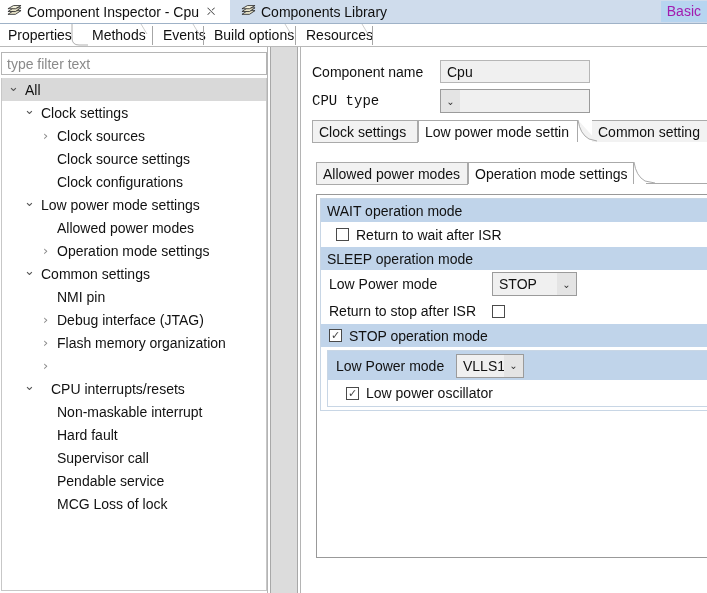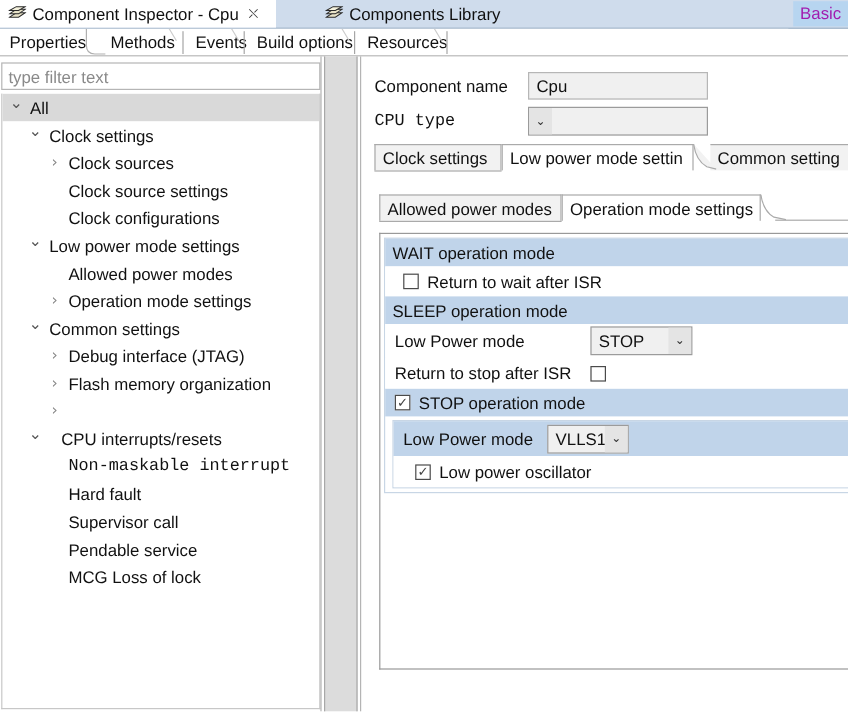--- a/index.html
+++ b/index.html
@@ -206,21 +206,21 @@
         <g stroke="#2b2b2b" stroke-width="0.9" fill="#e8e3c8">
           <path d="M1,10 L7,6 L15,6 L9,10 Z"></path>
           <path d="M1,7 L7,3 L15,3 L9,7 Z"></path>
           <path d="M1,4 L7,0.6 L15,0.6 L9,4 Z" fill="#f5f2dd"></path>
         </g>
       </svg>
       <span class="vt-label">Component Inspector - Cpu</span>
       <span class="close-x">⛌</span>
     </div>
 
-    <div class="viewtab inactive" style="left:234px; width:190px;justify-content:flex-end;">
+    <div class="viewtab inactive" style="left:234px; width:190px;">
       <svg class="stack-icon" viewBox="0 0 16 15">
         <g stroke="#2b2b2b" stroke-width="0.9" fill="#e8e3c8">
           <path d="M1,10 L7,6 L15,6 L9,10 Z"></path>
           <path d="M1,7 L7,3 L15,3 L9,7 Z"></path>
           <path d="M1,4 L7,0.6 L15,0.6 L9,4 Z" fill="#f5f2dd"></path>
         </g>
       </svg>
       <span class="vt-label">Components Library</span>
     </div>
 
@@ -302,41 +302,46 @@
         <span class="twist" style="font-size: 13px; color: rgb(138, 138, 138);">›</span>
         <span style="margin-left: 4px;">Operation mode settings</span>
       </div>
       <div class="trow">
         <span style="width: 20px; flex: 0 0 20px;"></span>
         <span class="twist" style="font-size: 13px; position: relative; top: -3px;">⌄</span>
         <span style="margin-left: 4px;">Common settings</span>
       </div>
       <div class="trow">
         <span style="width: 36px; flex: 0 0 36px;"></span>
+        <span class="twist none"></span>
+        <span style="margin-left: 4px;">NMI pin</span>
+      </div>
+      <div class="trow">
+        <span style="width: 36px; flex: 0 0 36px;"></span>
         <span class="twist" style="font-size: 13px; color: rgb(138, 138, 138);">›</span>
         <span style="margin-left: 4px;">Debug interface (JTAG)</span>
       </div>
       <div class="trow">
         <span style="width: 36px; flex: 0 0 36px;"></span>
         <span class="twist" style="font-size: 13px; color: rgb(138, 138, 138);">›</span>
         <span style="margin-left: 4px;">Flash memory organization</span>
       </div>
       <div class="trow">
         <span style="width: 36px; flex: 0 0 36px;"></span>
         <span class="twist" style="font-size: 13px; color: rgb(138, 138, 138);">›</span>
       </div>
       <div class="trow">
         <span style="width: 20px; flex: 0 0 20px;"></span>
         <span class="twist" style="font-size: 13px; position: relative; top: -3px;">⌄</span>
         <span style="margin-left: 14px;">CPU interrupts/resets</span>
       </div>
       <div class="trow">
         <span style="width: 36px; flex: 0 0 36px;"></span>
         <span class="twist none"></span>
-        <span style="margin-left: 4px; font-family: Liberation Mono, monospace;">Non-maskable interrupt</span>
+        <span style="margin-left: 4px;">Non-maskable interrupt</span>
       </div>
       <div class="trow">
         <span style="width: 36px; flex: 0 0 36px;"></span>
         <span class="twist none"></span>
         <span style="margin-left: 4px;">Hard fault</span>
       </div>
       <div class="trow">
         <span style="width: 36px; flex: 0 0 36px;"></span>
         <span class="twist none"></span>
         <span style="margin-left: 4px;">Supervisor call</span>

